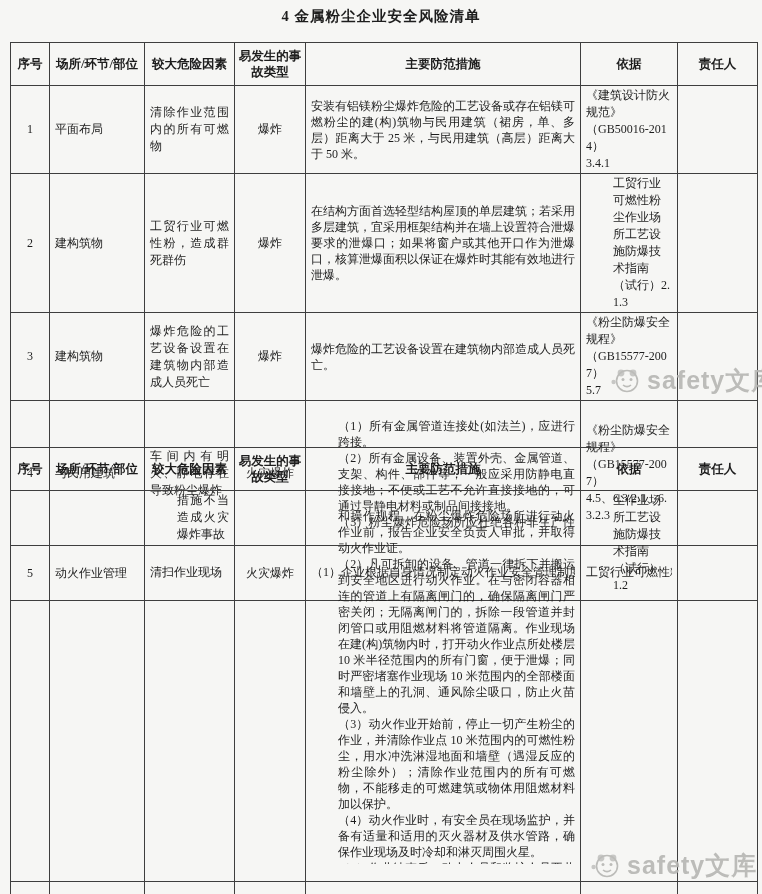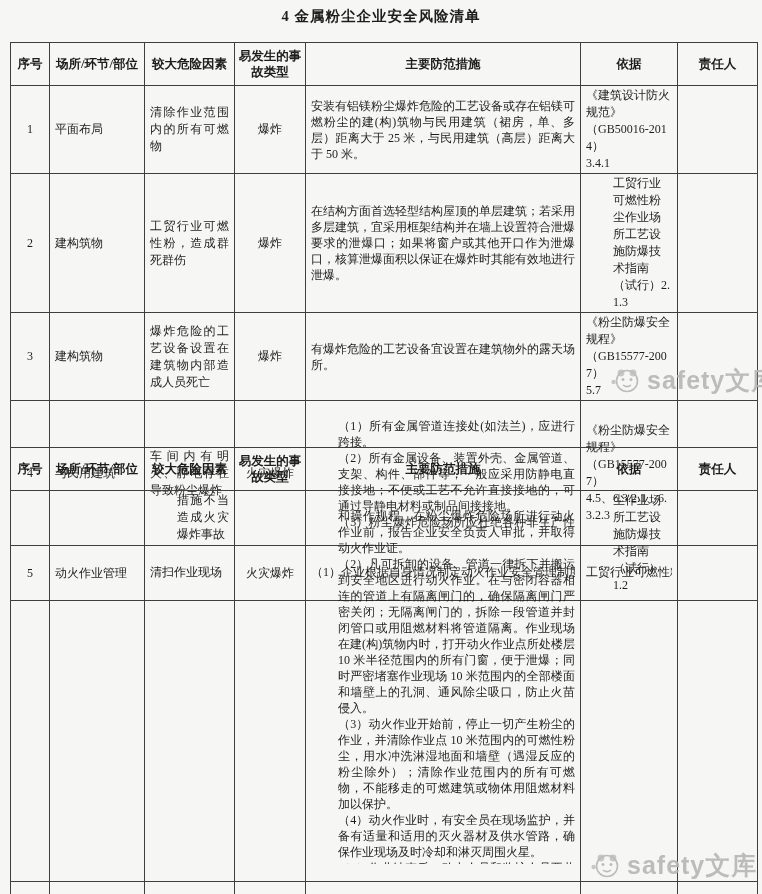--- a/index.html
+++ b/index.html
@@ -87,21 +87,21 @@
       <td class="center">爆炸</td>
       <td class="measures">在结构方面首选轻型结构屋顶的单层建筑；若采用多层建筑，宜采用框架结构并在墙上设置符合泄爆要求的泄爆口；如果将窗户或其他开口作为泄爆口，核算泄爆面积以保证在爆炸时其能有效地进行泄爆。</td>
       <td class="basis vtop">工贸行业可燃性粉尘作业场所工艺设施防爆技术指南（试行）2.1.3</td>
       <td></td>
     </tr>
     <tr style="height:68px">
       <td class="center">3</td>
       <td>建构筑物</td>
       <td class="hazard">爆炸危险的工艺设备设置在建筑物内部造成人员死亡</td>
       <td class="center">爆炸</td>
-      <td class="measures">有爆炸危险的工艺设备宜设置在建筑物外的露天场所。</td>
+      <td class="measures">爆炸危险的工艺设备设置在建筑物内部造成人员死亡。</td>
       <td class="basis">《粉尘防爆安全规程》
 （GB15577-2007）
 5.7</td>
       <td></td>
     </tr>
     <tr style="height:114px">
       <td class="center">4</td>
       <td>与民用建筑</td>
       <td class="hazard">车间内有明火、静电存在导致粉尘爆炸</td>
       <td class="center">火灾爆炸</td>

